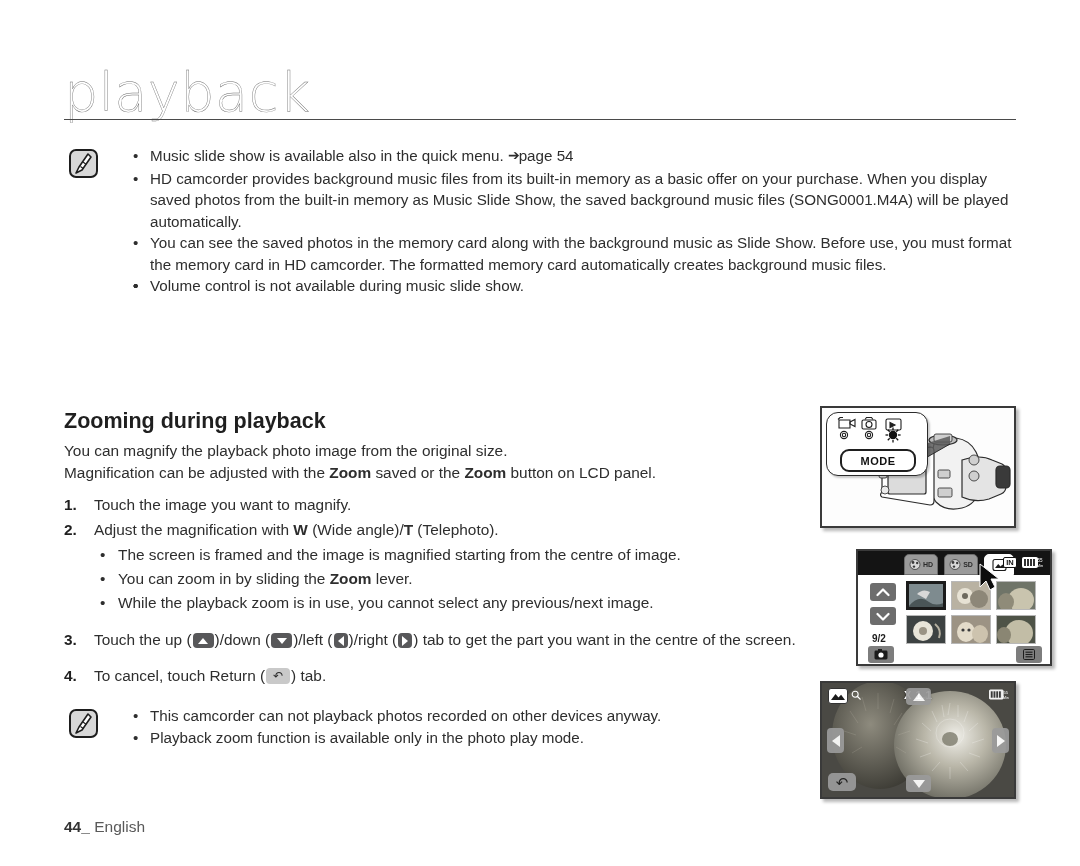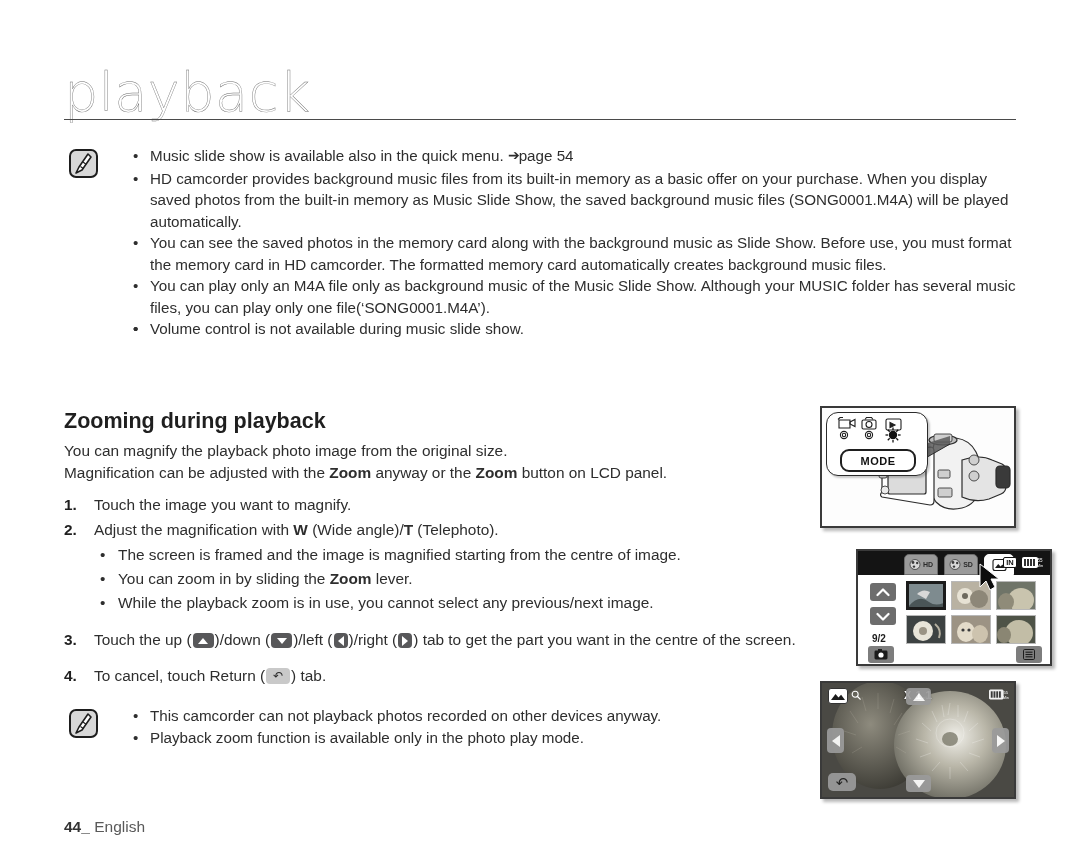--- a/index.html
+++ b/index.html
@@ -339,37 +339,36 @@
       <li>
         <span class="bullet">•</span>
         <span>HD camcorder provides background music files from its built-in memory as a basic offer on your purchase. When you display saved photos from the built-in memory as Music Slide Show, the saved background music files (SONG0001.M4A) will be played automatically.</span>
       </li>
       <li>
         <span class="bullet">•</span>
         <span>You can see the saved photos in the memory card along with the background music as Slide Show. Before use, you must format the memory card in HD camcorder. The formatted memory card automatically creates background music files.</span>
       </li>
       <li>
         <span class="bullet">•</span>
-        <span>You can play only an M4A file only as background music of the Music Slide Show. Although your MUSIC folder has several music files, you can play only one file(‘SONG0001.M4A’).</span>
       </li>
       <li>
         <span class="bullet">•</span>
       </li>
       <li>
         <span class="bullet">•</span>
         <span>Volume control is not available during music slide show.</span>
       </li>
     </ul>
   </div>
 
   <div class="section-heading" style="top:409px;">Zooming during playback</div>
 
   <div class="para" style="top:440px; width:730px;">
     <span>You can magnify the playback photo image from the original size.</span><br>
-    <span>Magnification can be adjusted with the </span><b>Zoom</b><span> anyway or the </span><b>Zoom</b><span> button on LCD panel.</span>
+    <span>Magnification can be adjusted with the </span><b>Zoom</b><span> saved or the </span><b>Zoom</b><span> button on LCD panel.</span>
   </div>
 
   <ul class="steps" style="top:492px; width:740px;">
 
     <li class="step">
       <span class="num">1.</span>
       <span>Touch the image you want to magnify.</span>
     </li>
 
     <li class="step">

